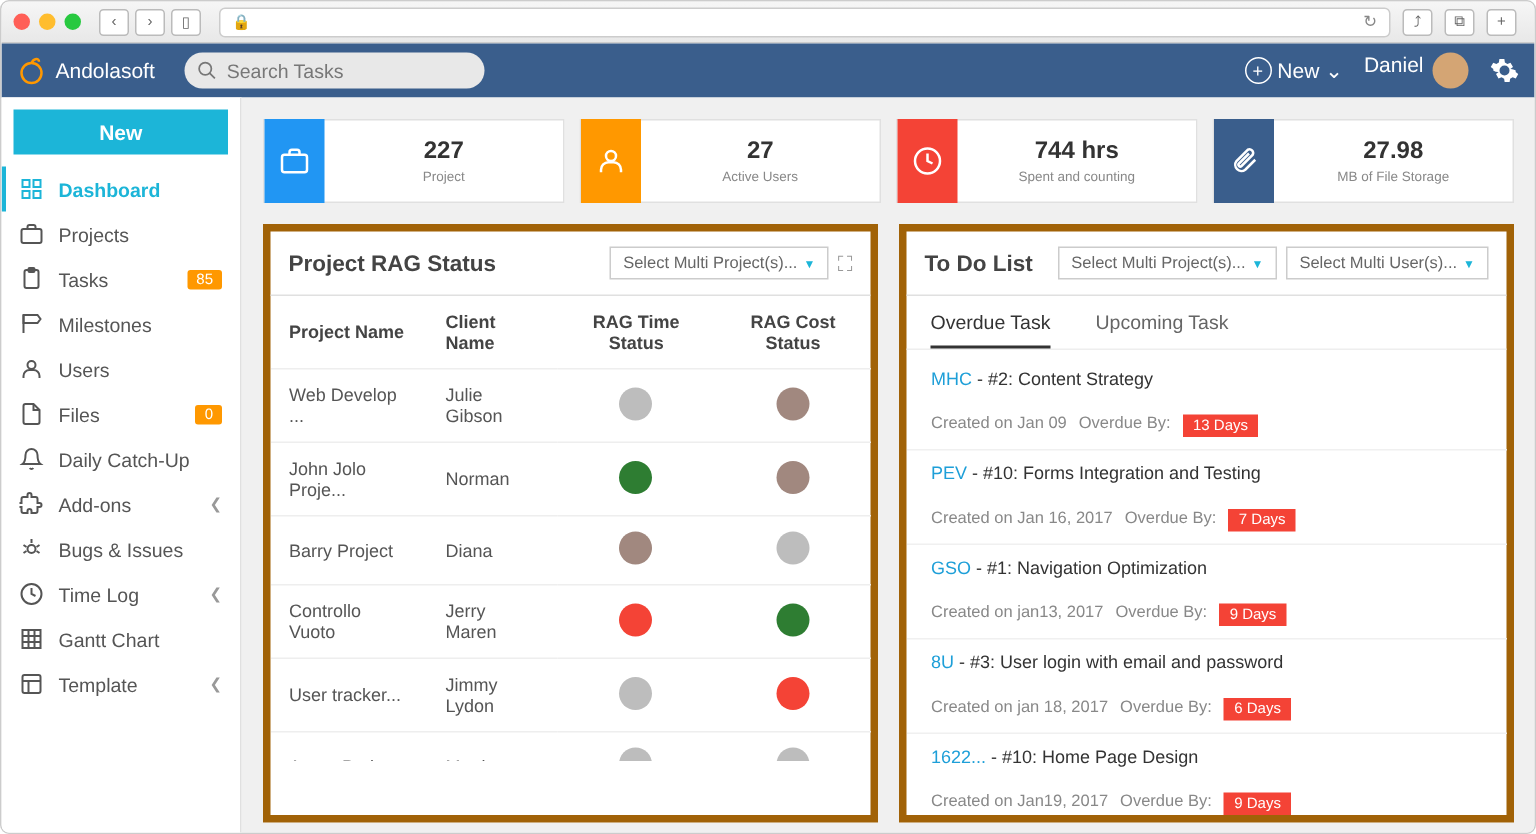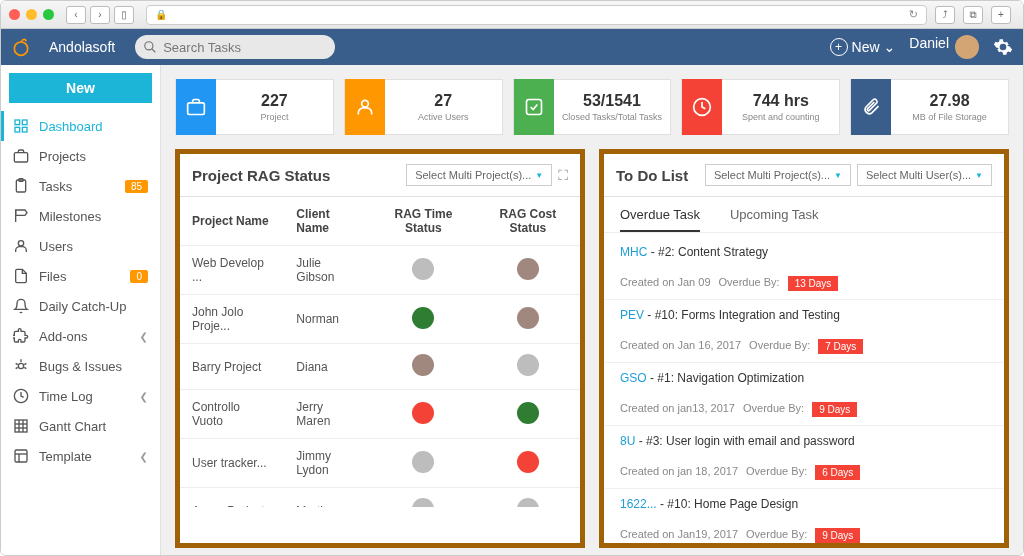--- a/index.html
+++ b/index.html
@@ -7,36 +7,36 @@
 .browser-chrome{height:28px;background:linear-gradient(#f6f6f6,#e8e8e8);display:flex;align-items:center;padding:0 8px;border-bottom:1px solid #ccc}
 .traffic{display:flex;gap:6px;margin-right:12px}
 .dot{width:11px;height:11px;border-radius:50%}
 .dot.r{background:#ff5f57}.dot.y{background:#ffbd2e}.dot.g{background:#28c940}
 .nav-btn{width:20px;height:18px;border:1px solid #bbb;background:#fff;border-radius:3px;display:flex;align-items:center;justify-content:center;margin-right:4px;color:#666;font-size:10px}
 .addr{flex:1;height:20px;background:#fff;border:1px solid #ccc;border-radius:4px;margin:0 8px;display:flex;align-items:center;justify-content:center;position:relative}
 .addr .lock{position:absolute;left:8px;font-size:10px;color:#888}
 .addr .reload{position:absolute;right:8px;font-size:11px;color:#888}
 .br-right{display:flex;gap:4px}
 .appbar{height:36px;background:#3a5e8c;display:flex;align-items:center;padding:0 10px;color:#fff}
-.logo{display:flex;align-items:center;gap:18px;font-size:14px;margin-right:20px}
+.logo{display:flex;align-items:center;gap:6px;font-size:14px;margin-right:20px}
 .logo-icon{width:20px;height:20px}
 .search{width:200px;height:24px;background:#e8e8e8;border-radius:12px;display:flex;align-items:center;padding:0 8px;color:#666}
 .search svg{width:14px;height:14px;margin-right:6px}
 .search span{font-size:13px;color:#777}
 .appbar-right{margin-left:auto;display:flex;align-items:center;gap:14px}
 .new-top{display:flex;align-items:center;gap:4px;font-size:14px}
 .new-top .plus{width:18px;height:18px;border:1.5px solid #fff;border-radius:50%;display:flex;align-items:center;justify-content:center;font-size:12px}
 .user{display:flex;gap:6px;font-size:14px}
 .avatar{width:24px;height:24px;border-radius:50%;background:#d4a574}
 .gear{width:20px;height:20px}
 .main{display:flex;height:calc(556px - 28px - 36px);background:#f0f0f0}
 .sidebar{width:160px;background:#fff;border-right:1px solid #e0e0e0;overflow-y:auto}
 .new-btn{margin:8px;height:30px;background:#1cb5d8;color:#fff;display:flex;align-items:center;justify-content:center;font-size:14px;font-weight:600}
 .side-item{display:flex;align-items:center;padding:7px 12px;font-size:13px;color:#555;gap:10px;position:relative}
-.side-item.active{color:#1cb5d8;font-weight:400}
+.side-item.active{color:#1cb5d8;font-weight:700}
 .side-item.active::before{content:'';position:absolute;left:0;top:0;bottom:0;width:3px;background:#1cb5d8}
 .side-item .icon{width:16px;height:16px;display:flex;align-items:center;justify-content:center;color:#555}
 .side-item.active .icon{color:#1cb5d8}
 .badge{margin-left:auto;background:#ff9800;color:#fff;font-size:10px;padding:1px 6px;border-radius:2px}
 .chev{margin-left:auto;font-size:10px;color:#999}
 .content{flex:1;padding:14px;overflow:auto}
 .stat-row{display:flex;gap:10px;margin-bottom:14px}
 .stat{flex:1;height:56px;background:#fff;border:1px solid #e0e0e0;display:flex;align-items:center}
 .stat-icon{width:40px;height:56px;display:flex;align-items:center;justify-content:center;color:#fff}
 .stat-icon svg{width:20px;height:20px}
@@ -275,32 +275,20 @@
               <circle cx="12" cy="8" r="4"></circle>
               <path d="M4 21v-2a6 6 0 016-6h4a6 6 0 016 6v2"></path>
             </svg>
           </div>
           <div class="stat-body">
             <div class="stat-val">27</div>
             <div class="stat-lbl">Active Users</div>
           </div>
         </div>
         <div class="stat">
-          <div class="stat-icon" style="background:#4caf50">
-            <svg viewBox="0 0 24 24" fill="none" stroke="#fff" stroke-width="2">
-              <rect x="3" y="3" width="18" height="18" rx="3"></rect>
-              <polyline points="8 12 11 15 16 9"></polyline>
-            </svg>
-          </div>
-          <div class="stat-body">
-            <div class="stat-val">53/1541</div>
-            <div class="stat-lbl">Closed Tasks/Total Tasks</div>
-          </div>
-        </div>
-        <div class="stat">
           <div class="stat-icon" style="background:#f44336">
             <svg viewBox="0 0 24 24" fill="none" stroke="#fff" stroke-width="2">
               <circle cx="12" cy="12" r="10"></circle>
               <polyline points="12 6 12 12 16 14"></polyline>
             </svg>
           </div>
           <div class="stat-body">
             <div class="stat-val">744 hrs</div>
             <div class="stat-lbl">Spent and counting</div>
           </div>

